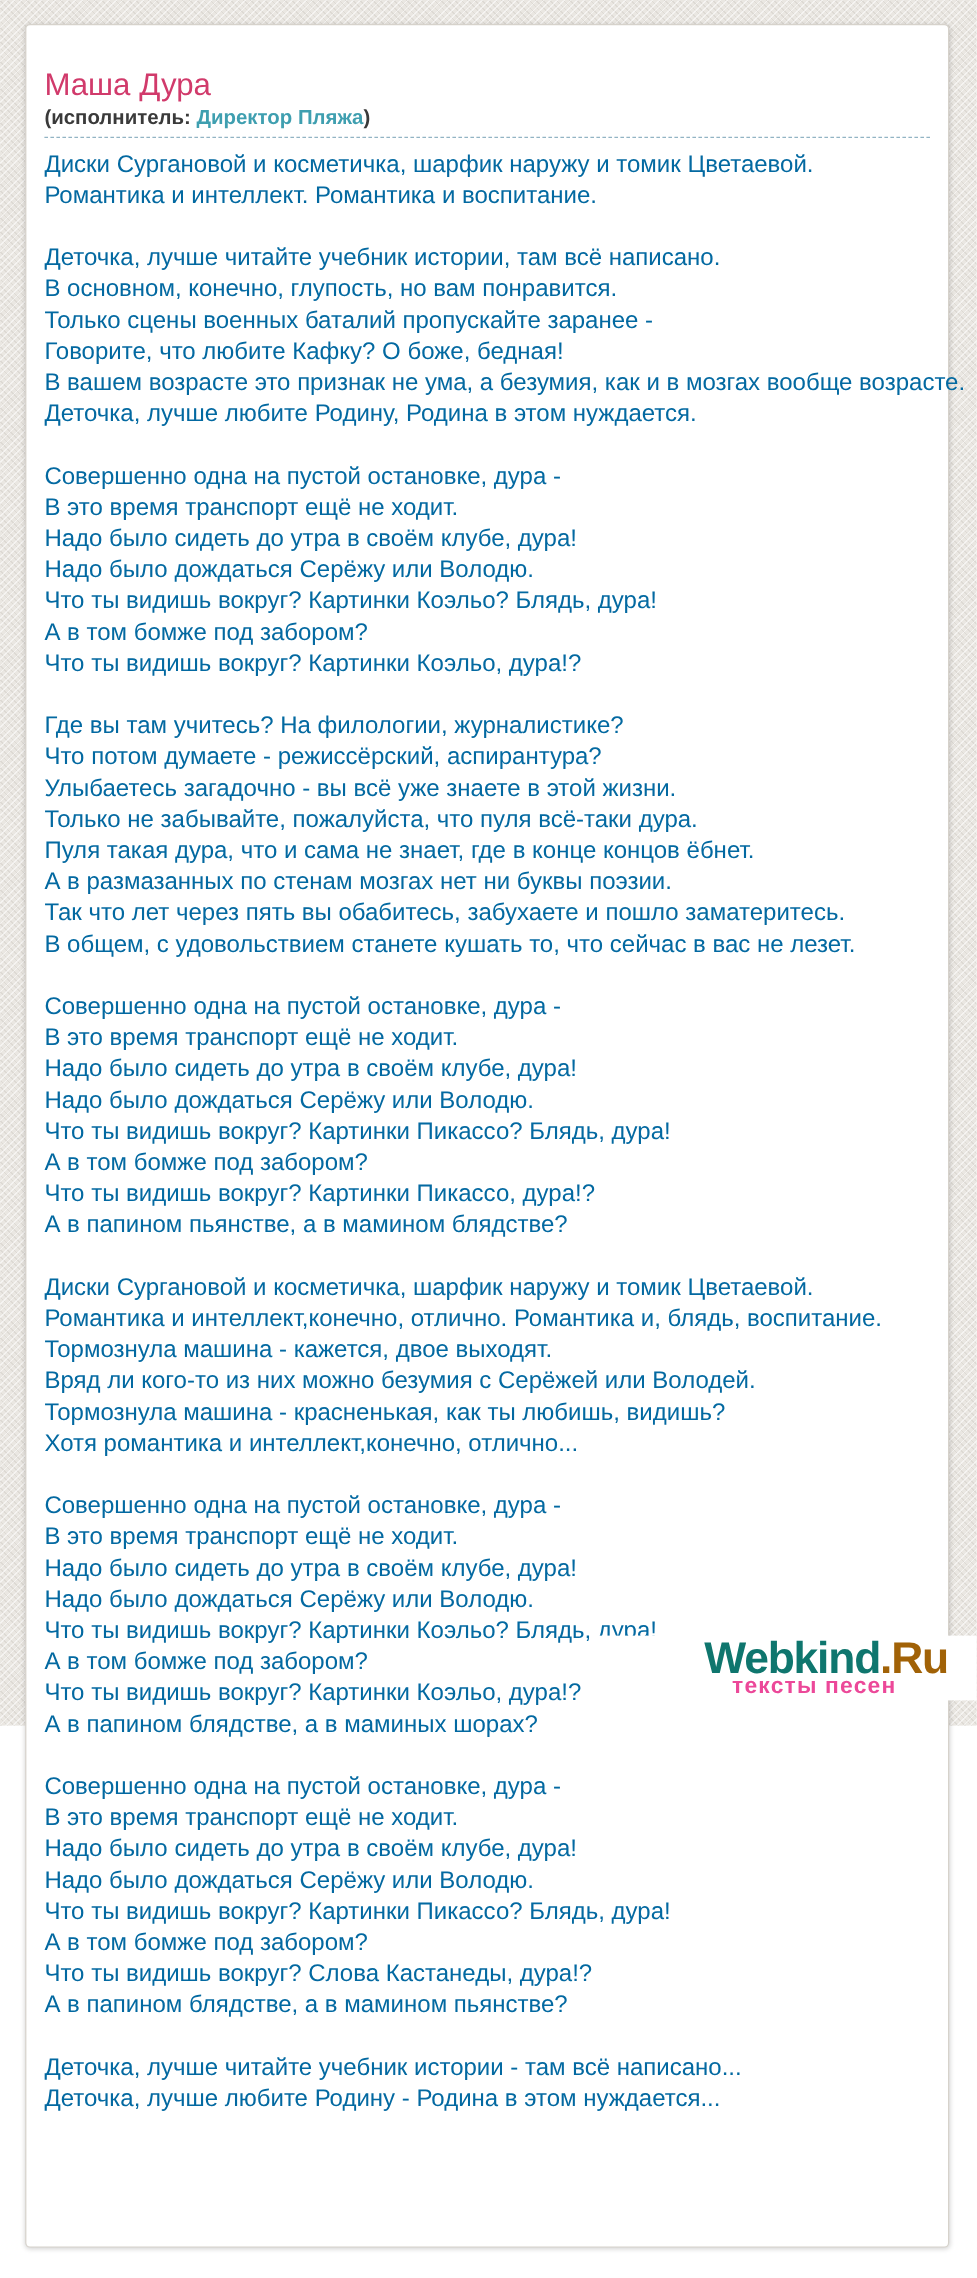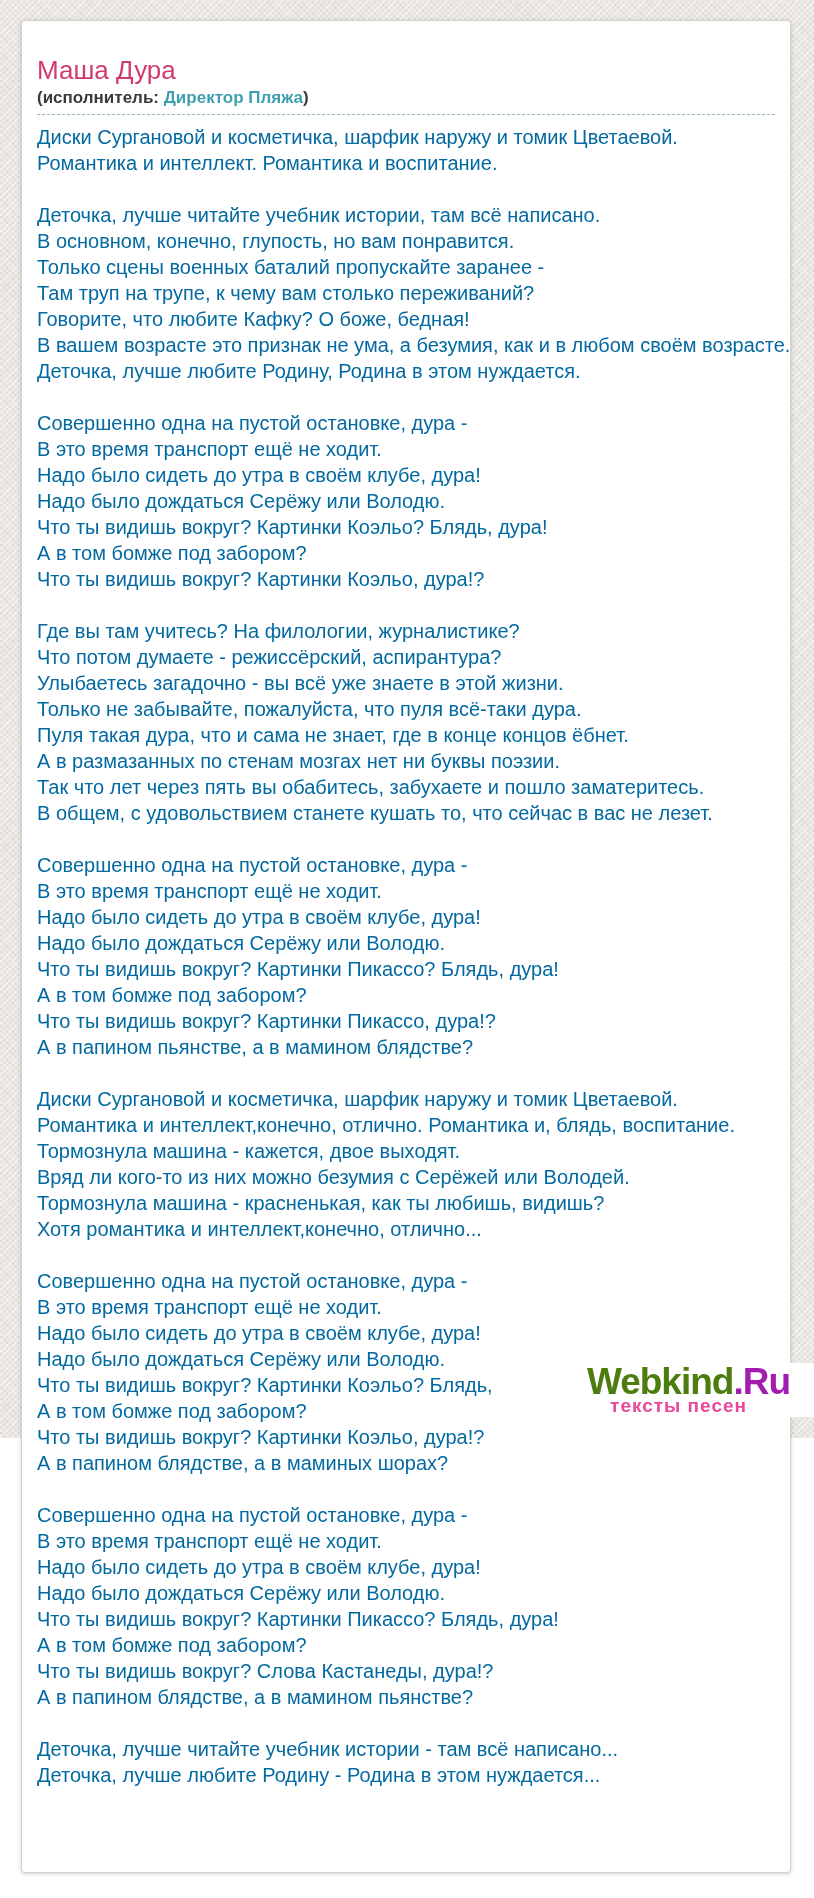--- a/index.html
+++ b/index.html
@@ -80,22 +80,22 @@
     cursor: pointer;
   }
   .logo {
     font-weight: 700;
     font-size: 37px;
     line-height: 38px;
     letter-spacing: -1px;
     padding-right: 24px;
     white-space: nowrap;
   }
-  .logo-main { color: #4d7c0f; }
-  .logo-tld  { color: #a21caf; }
+  .logo-main { color: #0f766e; }
+  .logo-tld  { color: #a16207; }
   .tagline {
     font-weight: 700;
     font-size: 19px;
     line-height: 14px;
     letter-spacing: 1px;
     color: #ec4899;
     padding-right: 67px;
     margin-top: -2px;
     white-space: nowrap;
   }
@@ -108,23 +108,22 @@
     <h1 class="song-title">Маша Дура</h1>
     <div class="artist-line"><span>(исполнитель: </span><a class="artist-link">Директор Пляжа</a><span>)</span></div>
     <div class="separator"></div>
     <div class="lyrics" id="lyrics">
         <div class="lyric-line">Диски Сургановой и косметичка, шарфик наружу и томик Цветаевой.</div>
         <div class="lyric-line">Романтика и интеллект. Романтика и воспитание.</div>
         <div class="lyric-line">&nbsp;</div>
         <div class="lyric-line">Деточка, лучше читайте учебник истории, там всё написано.</div>
         <div class="lyric-line">В основном, конечно, глупость, но вам понравится.</div>
         <div class="lyric-line">Только сцены военных баталий пропускайте заранее -</div>
-        <div class="lyric-line">Там труп на трупе, к чему вам столько переживаний?</div>
         <div class="lyric-line">Говорите, что любите Кафку? О боже, бедная!</div>
-        <div class="lyric-line">В вашем возрасте это признак не ума, а безумия, как и в любом своём возрасте.</div>
+        <div class="lyric-line">В вашем возрасте это признак не ума, а безумия, как и в мозгах вообще возрасте.</div>
         <div class="lyric-line">Деточка, лучше любите Родину, Родина в этом нуждается.</div>
         <div class="lyric-line">&nbsp;</div>
         <div class="lyric-line">Совершенно одна на пустой остановке, дура -</div>
         <div class="lyric-line">В это время транспорт ещё не ходит.</div>
         <div class="lyric-line">Надо было сидеть до утра в своём клубе, дура!</div>
         <div class="lyric-line">Надо было дождаться Серёжу или Володю.</div>
         <div class="lyric-line">Что ты видишь вокруг? Картинки Коэльо? Блядь, дура!</div>
         <div class="lyric-line">А в том бомже под забором?</div>
         <div class="lyric-line">Что ты видишь вокруг? Картинки Коэльо, дура!?</div>
         <div class="lyric-line">&nbsp;</div>

